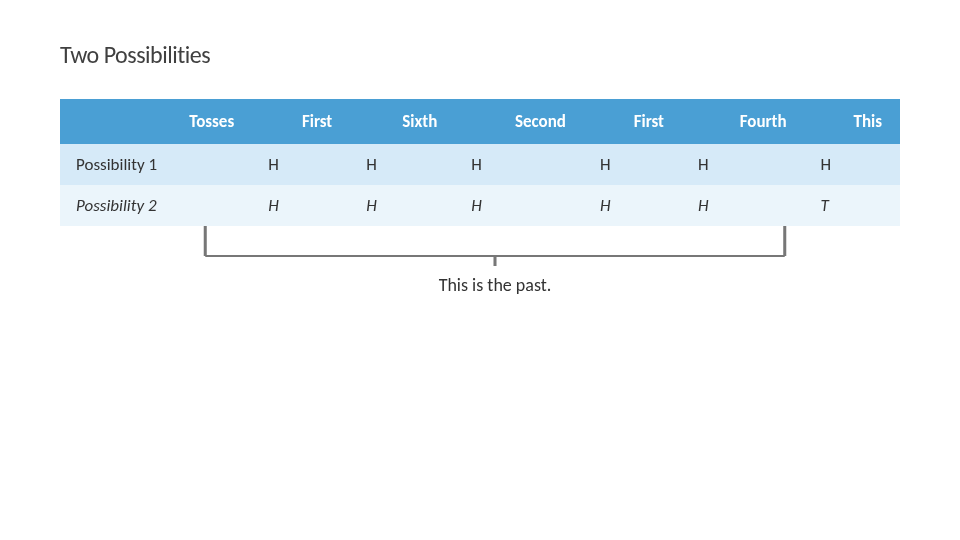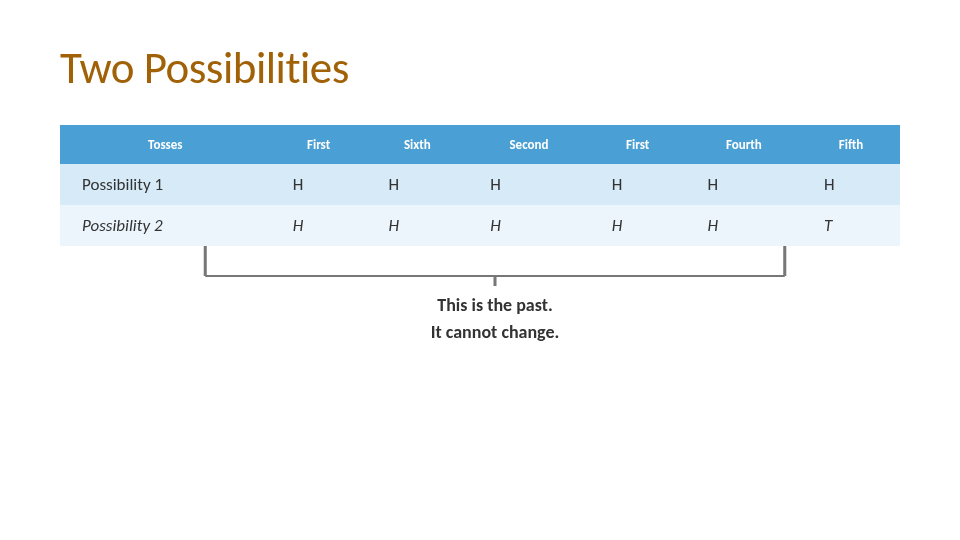--- a/index.html
+++ b/index.html
@@ -14,51 +14,51 @@
     .page-container {
       width: 960px;
       height: 540px;
       padding: 40px 60px;
       display: flex;
       flex-direction: column;
       gap: 30px;
     }
 
     .page-title {
-      font-size: 45px;
+      font-size: 24px;
       font-weight: 300;
-      color: #a16207;
+      color: #404040;
       letter-spacing: -0.5px;
     }
 
     .table-section {
       display: flex;
       flex-direction: column;
       gap: 0;
     }
 
     .table {
       border-collapse: collapse;
       width: 100%;
     }
 
     .table thead tr th {
       background-color: #4a9fd4;
       color: #ffffff;
       font-weight: 600;
-      font-size: 13px;
+      font-size: 17px;
       padding: 12px 18px;
-      text-align: center;
+      text-align: right;
       border: none;
     }
 
     .table tbody tr td {
       font-size: 17px;
       color: #333333;
-      padding: 10px 22px;
+      padding: 10px 16px;
       border: none;
     }
 
     .table tbody tr:nth-child(1) td {
       background-color: #d6eaf8;
     }
 
     .table tbody tr:nth-child(2) td {
       background-color: #ebf5fb;
       font-style: italic;
@@ -66,21 +66,20 @@
 
     .table thead tr th:first-child,
     .table tbody tr td:first-child {
       min-width: 130px;
     }
 
     .bracket-row {
       display: flex;
       align-items: flex-start;
       width: 100%;
-      font-weight: bold;
     }
 
     
     .bracket-spacer-left {
       min-width: 130px; 
       flex-shrink: 0;
     }
 
     .bracket-container {
       display: flex;
@@ -113,21 +112,21 @@
   <div class="table-section">
     <table class="table">
       <thead>
         <tr>
           <th>Tosses</th>
           <th>First</th>
           <th>Sixth</th>
           <th>Second</th>
           <th>First</th>
           <th>Fourth</th>
-          <th>Fifth</th>
+          <th>This</th>
         </tr>
       </thead>
       <tbody>
         <tr>
           <td>Possibility 1</td>
           <td>H</td>
           <td>H</td>
           <td>H</td>
           <td>H</td>
           <td>H</td>
@@ -153,18 +152,17 @@
           <line x1="10" y1="0" x2="10" y2="30" stroke="#777" stroke-width="2"></line>
 
           <line x1="10" y1="30" x2="390" y2="30" stroke="#777" stroke-width="2"></line>
 
           <line x1="390" y1="0" x2="390" y2="30" stroke="#777" stroke-width="2"></line>
 
           <line x1="200" y1="30" x2="200" y2="40" stroke="#777" stroke-width="2"></line>
         </svg>
         <div class="bracket-text">
           <span>This is the past.</span><br>
-          <span>It cannot change.</span>
         </div>
       </div>
     </div>
   </div>
 </div>
 
 </body></html>

